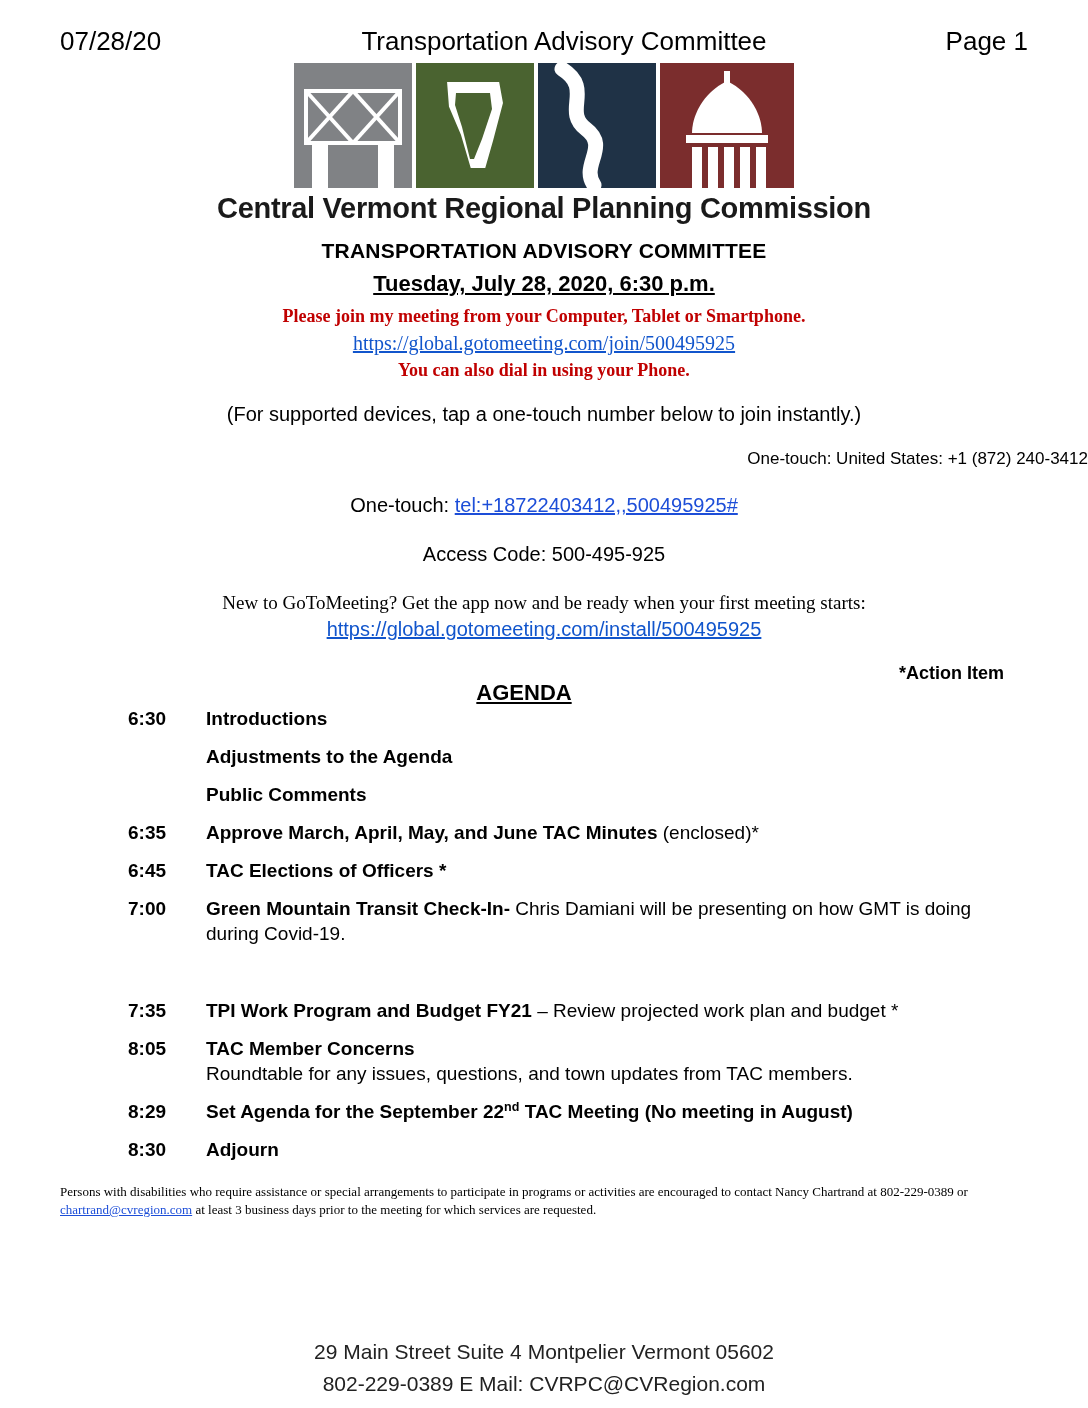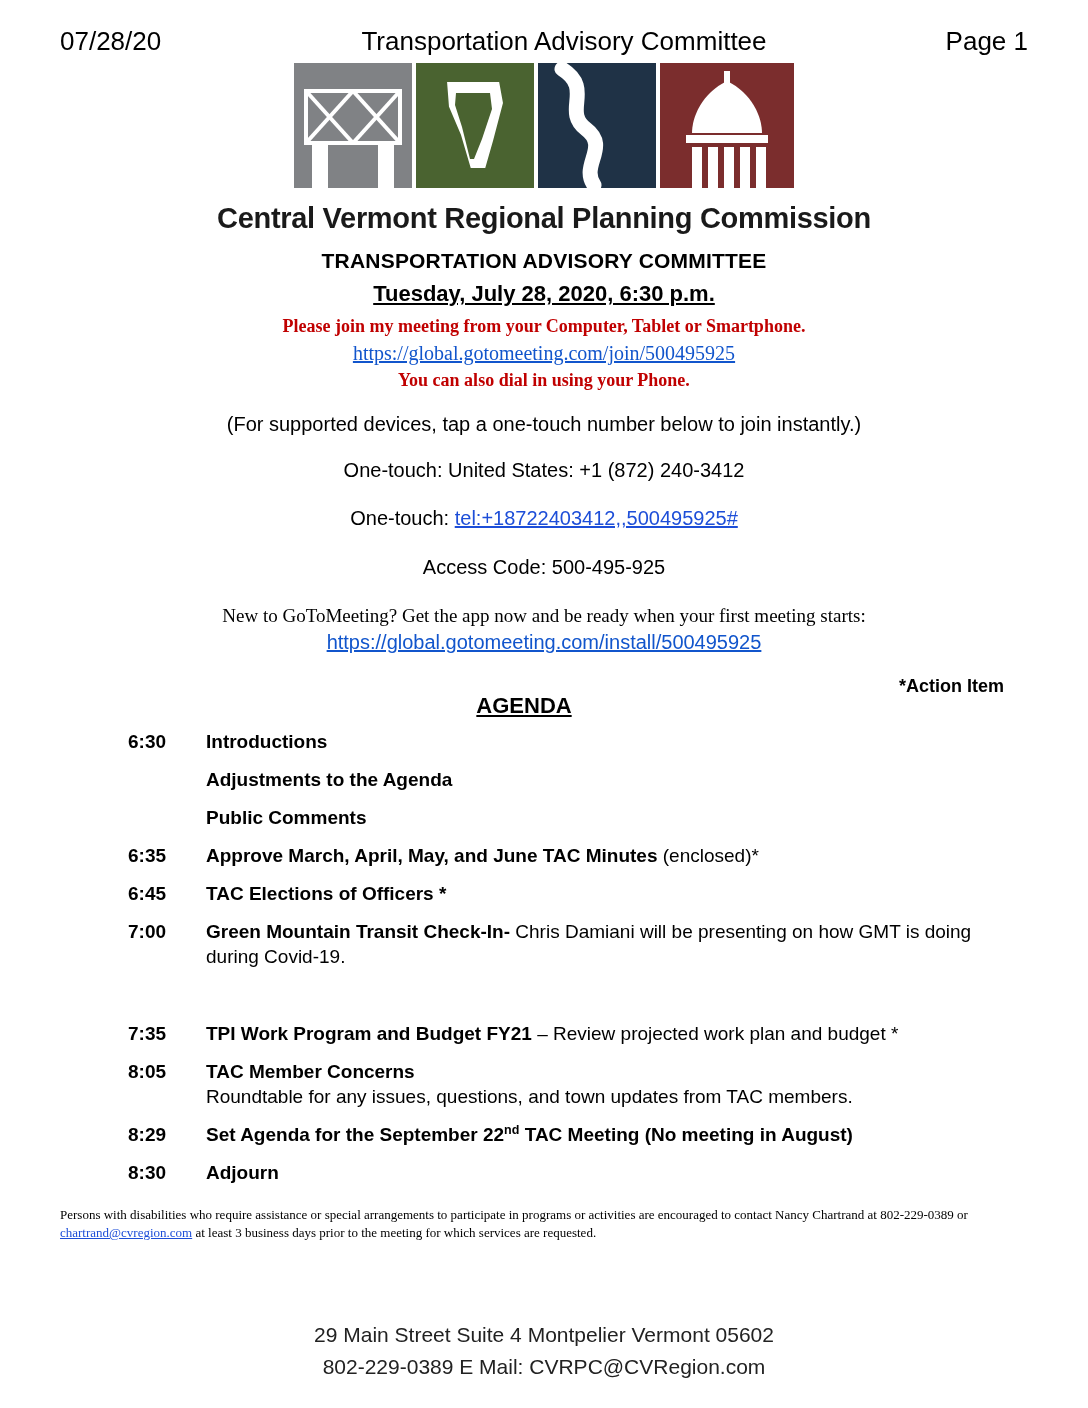--- a/index.html
+++ b/index.html
@@ -42,21 +42,21 @@
     flex-direction: column;
     align-items: center;
   }
   .logo-img { display: block; }
   .logo-text {
     font-family: "Liberation Sans", sans-serif;
     font-weight: bold;
     font-size: 29px;
     letter-spacing: -0.3px;
     color: #1a1a1a;
-    margin-top: 14px;
+    margin-top: 4px;
   }
 
   
   .meet {
     text-align: center;
     margin-top: 14px;
   }
   .meet-title {
     font-family: "Liberation Sans", sans-serif;
     font-weight: bold;
@@ -90,22 +90,23 @@
     font-size: 18px;
     margin-top: 5px;
   }
   .meet-note {
     font-family: "Liberation Sans", sans-serif;
     font-size: 20px;
     margin-top: 22px;
   }
   .meet-onetouch {
     font-family: "Liberation Sans", sans-serif;
-    font-size: 20px;
+    font-size: 17px;
     margin-top: 23px;
+    text-align: right;
   }
   .meet-onetouch2 {
     font-family: "Liberation Sans", sans-serif;
     font-size: 20px;
     margin-top: 25px;
   }
   .inline-link {
     color: #1d4ed8;
     text-decoration: underline;
   }
@@ -142,21 +143,21 @@
   .agenda-heading {
     font-family: "Liberation Sans", sans-serif;
     font-weight: bold;
     font-size: 22px;
     text-align: center;
     text-decoration: underline;
     margin-top: -4px;
     padding-right: 40px;
   }
   .agenda-list {
-    margin-top: 10px;
+    margin-top: 0;
     padding: 0 60px 0 128px;
   }
   .agenda-row {
     display: flex;
     align-items: flex-start;
     margin-bottom: 13px;
   }
   .agenda-time {
     width: 78px;
     flex: 0 0 78px;
@@ -179,21 +180,21 @@
     padding: 8px 60px 0 60px;
     font-size: 13px;
     line-height: 1.36;
   }
 
   
   .footer {
     position: absolute;
     left: 0;
     right: 0;
-    bottom: 26px;
+    bottom: 9px;
     text-align: center;
     font-family: "Liberation Sans", sans-serif;
     font-size: 21px;
     line-height: 1.5;
     color: #222;
   }
   sup { font-size: 0.66em; vertical-align: super; }
 </style>
 </head>
 <body>

